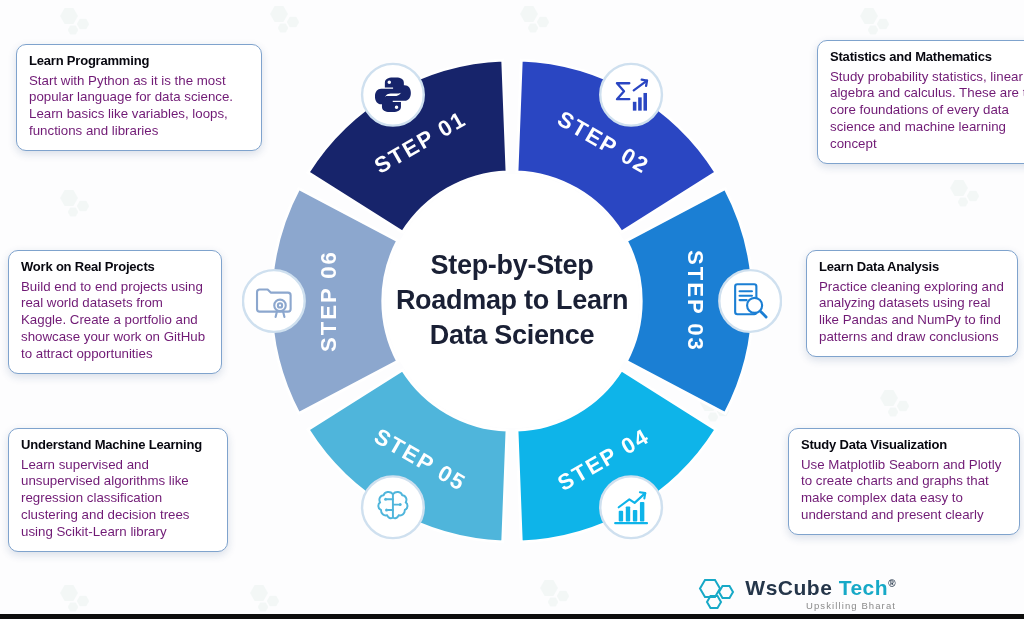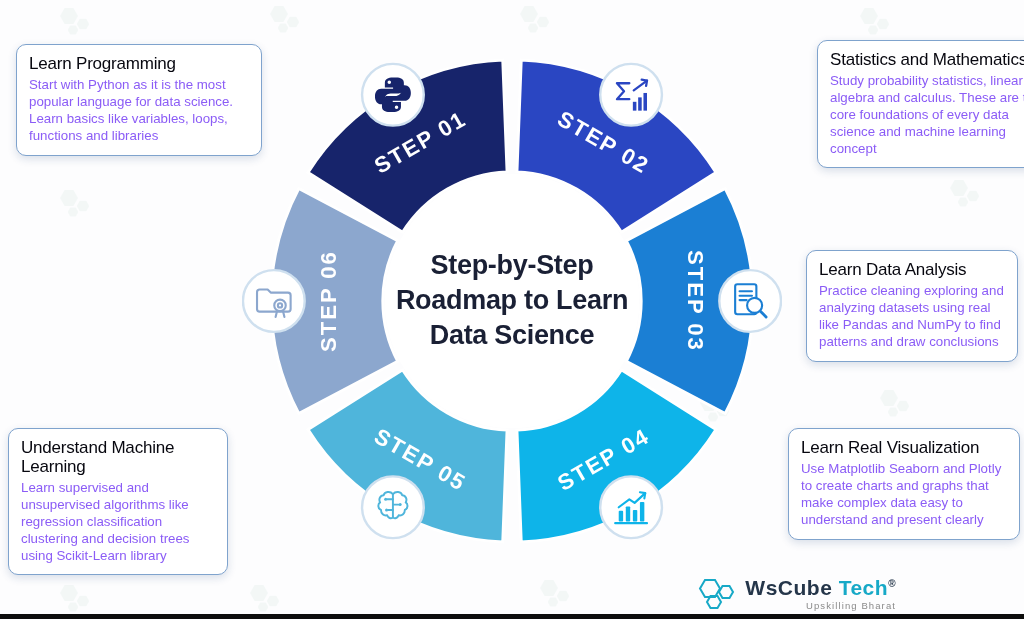--- a/index.html
+++ b/index.html
@@ -1,22 +1,22 @@
 <!DOCTYPE html>
 <html><head>
 <meta charset="utf-8">
 <style>
   html,body{margin:0;padding:0;background:#fff;}
   #stage{position:relative;width:1024px;height:619px;background:#fdfdfe;overflow:hidden;
          font-family:"Liberation Sans","DejaVu Sans",sans-serif;}
   
   .callout{position:absolute;background:#fff;border:1.6px solid #7fa3cd;border-radius:10px;
            padding:9px 12px 10px 12px;box-shadow:0 3px 8px rgba(25,60,120,.16);box-sizing:border-box;}
-  .callout h2{margin:0 0 4px 0;font-size:17px;line-height:1.12;letter-spacing:-.2px;color:#07070f;font-weight:normal;}
-  .callout p{margin:0;font-size:13.3px;line-height:1.27;color:#8b5cf6;}
+  .callout h2{margin:0 0 4px 0;font-size:13px;line-height:1.12;letter-spacing:-.2px;color:#07070f;font-weight:bold;}
+  .callout p{margin:0;font-size:13.3px;line-height:1.27;color:#701a75;}
   .b1{left:16px;top:44px;width:246px;}
   .b2{left:817px;top:40px;width:246px;}
   .b3{left:8px;top:250px;width:214px;}
   .b4{left:806px;top:250px;width:212px;}
   .b5{left:8px;top:428px;width:220px;}
   .b6{left:788px;top:428px;width:232px;}
   
   #wheel{position:absolute;left:242px;top:31px;width:540px;height:540px;}
   #wheel text.step-label{font-family:"Liberation Sans","DejaVu Sans",sans-serif;font-weight:bold;
         font-size:23px;letter-spacing:2px;fill:#ffffff;}
@@ -199,30 +199,34 @@
   <div id="center-title">Step-by-Step Roadmap to Learn Data Science</div>
 
   <div class="callout b1">
     <h2>Learn Programming</h2>
     <p>Start with Python as it is the most popular language for data science. Learn basics like variables, loops, functions and libraries</p>
   </div>
   <div class="callout b2">
     <h2>Statistics and Mathematics</h2>
     <p>Study probability statistics, linear algebra and calculus. These are the core foundations of every data science and machine learning concept</p>
   </div>
+  <div class="callout b3">
+    <h2>Work on Real Projects</h2>
+    <p>Build end to end projects using real world datasets from Kaggle. Create a portfolio and showcase your work on GitHub to attract opportunities</p>
+  </div>
   <div class="callout b4">
     <h2>Learn Data Analysis</h2>
     <p>Practice cleaning exploring and analyzing datasets using real like Pandas and NumPy to find patterns and draw conclusions</p>
   </div>
   <div class="callout b5">
     <h2>Understand Machine Learning</h2>
     <p>Learn supervised and unsupervised algorithms like regression classification clustering and decision trees using Scikit-Learn library</p>
   </div>
   <div class="callout b6">
-    <h2>Learn Real Visualization</h2>
+    <h2>Study Data Visualization</h2>
     <p>Use Matplotlib Seaborn and Plotly to create charts and graphs that make complex data easy to understand and present clearly</p>
   </div>
 
   <div id="logo">
     <svg width="42" height="34" viewBox="0 0 42 34">
       <g fill="none" stroke="#17a9c7" stroke-width="2">
         <polygon points="10,3 20,3 25,11.5 20,20 10,20 5,11.5"></polygon>
         <polygon points="27.5,9 34.5,9 38,15 34.5,21 27.5,21 24,15"></polygon>
         <polygon points="15.5,19 22.5,19 26,25 22.5,31 15.5,31 12,25"></polygon>
       </g>

